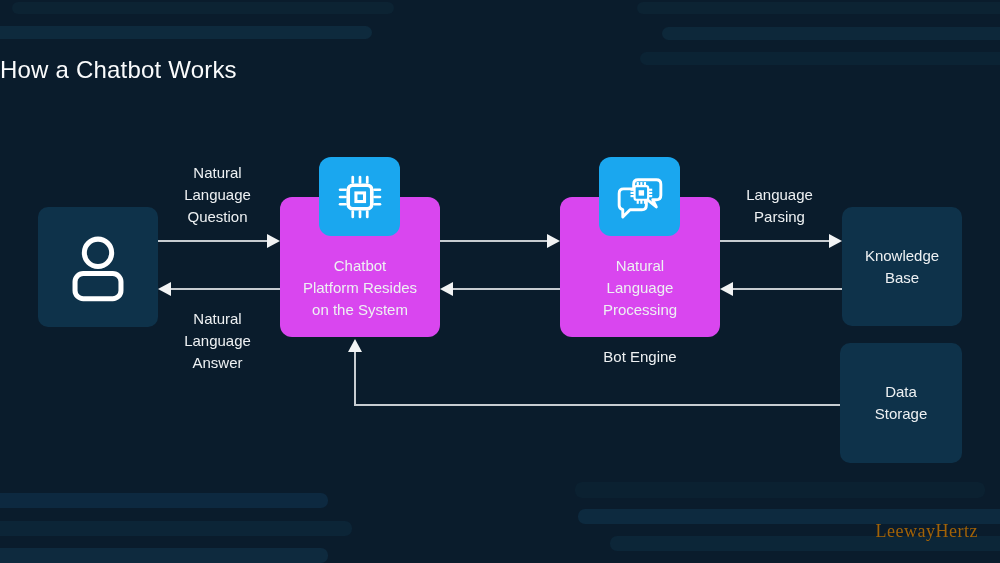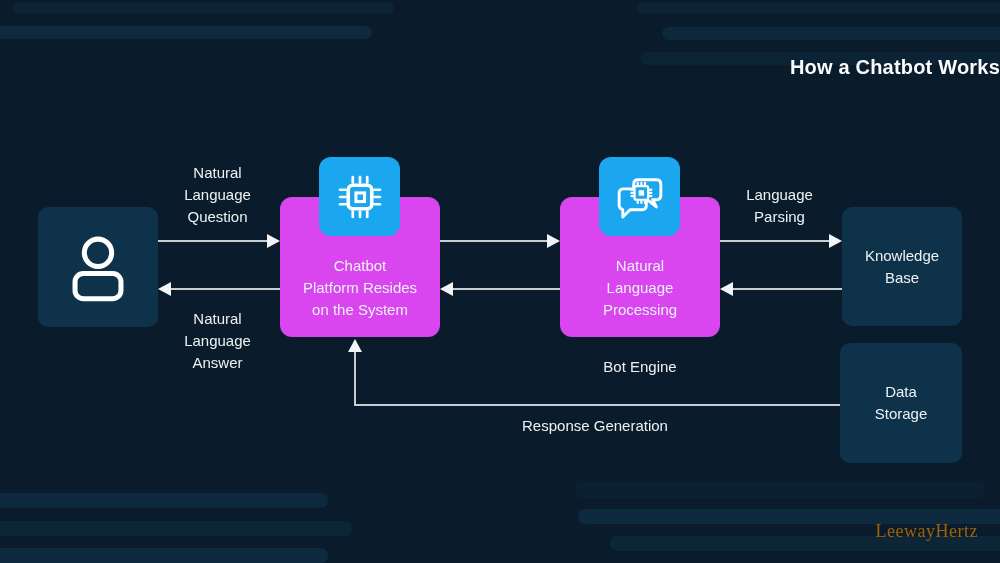--- a/index.html
+++ b/index.html
@@ -2,22 +2,22 @@
 <html><head>
 <meta charset="utf-8">
 <style>
   html,body{margin:0;padding:0;background:#0a1c2c;}
   #canvas{
     position:relative;width:1000px;height:563px;overflow:hidden;
     background:#0a1c2c;font-family:"Liberation Sans",sans-serif;
   }
   .stripe{position:absolute;border-radius:7px;}
   .title{
-    position:absolute;left:0;right:0;top:56px;text-align:right;
-    color:#fafbfc;font-size:20px;font-weight:700;letter-spacing:.2px;
+    position:absolute;left:0;right:0;top:56px;text-align:left;
+    color:#fafbfc;font-size:24px;font-weight:400;letter-spacing:.2px;
   }
   .node{
     position:absolute;display:flex;align-items:center;justify-content:center;
     text-align:center;color:#eef1f3;font-size:15px;line-height:22px;
     white-space:pre-line;
   }
   .node.small{background:#0e324a;border-radius:10px;}
   .node.big{background:#d946ef;border-radius:12px;align-items:flex-end;padding-bottom:16px;box-sizing:border-box;}
   .badge{
     position:absolute;background:#1aa7ef;border-radius:12px;
@@ -153,18 +153,17 @@
   <div class="head-up" style="left:348px;top:339px;"></div>
 
   <div class="elabel" style="left:150px;top:162px;width:135px;">Natural
 Language
 Question</div>
   <div class="elabel" style="left:150px;top:308px;width:135px;">Natural
 Language
 Answer</div>
   <div class="elabel" style="left:712px;top:184px;width:135px;">Language
 Parsing</div>
-  <div class="elabel" style="left:560px;top:356px;width:160px;">Bot Engine</div>
-  <div class="elabel" style="left:475px;top:415px;width:240px;">Response Generation</div>
+  <div class="elabel" style="left:560px;top:346px;width:160px;">Bot Engine</div>
 
   <div class="watermark">LeewayHertz</div>
 
 </div>
 
 </body></html>

